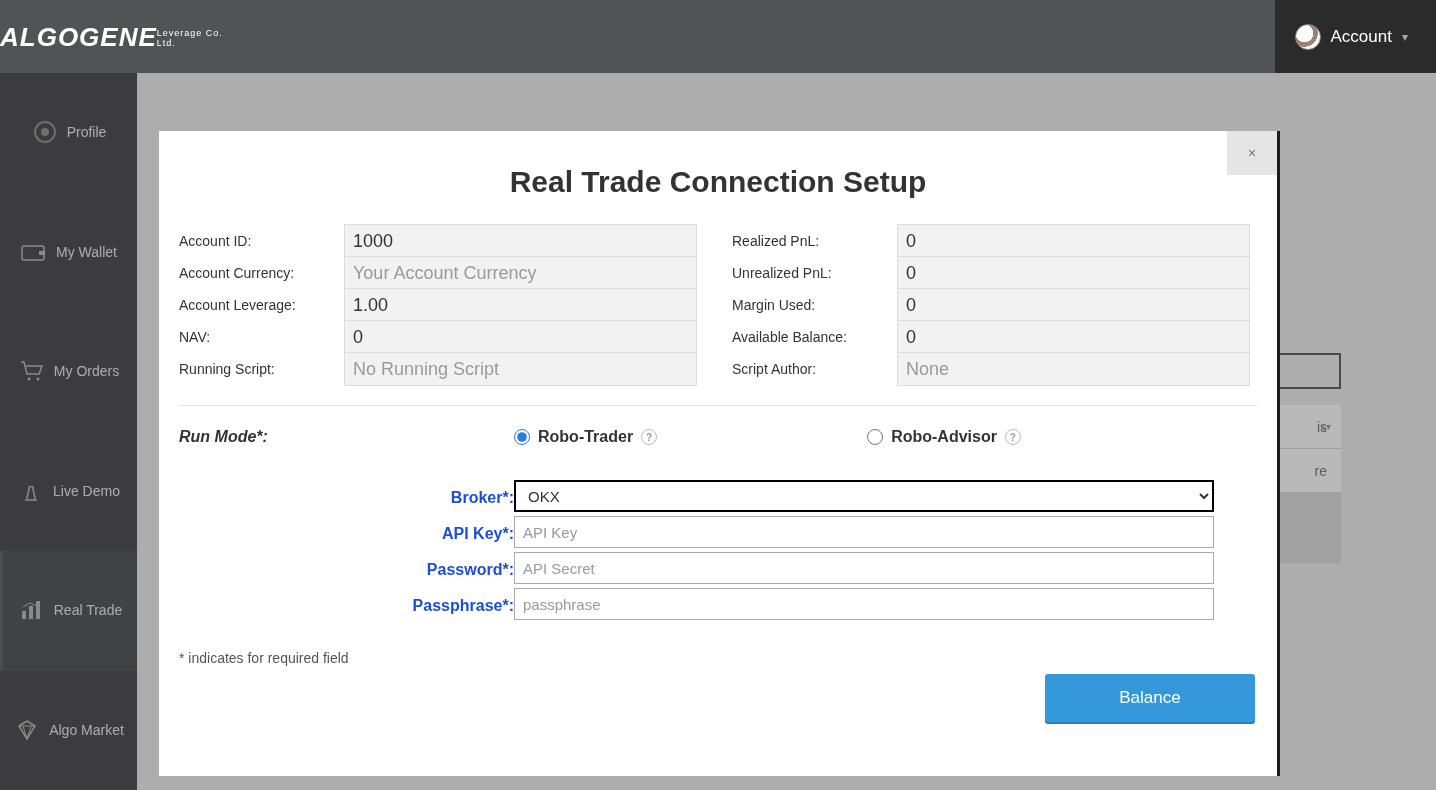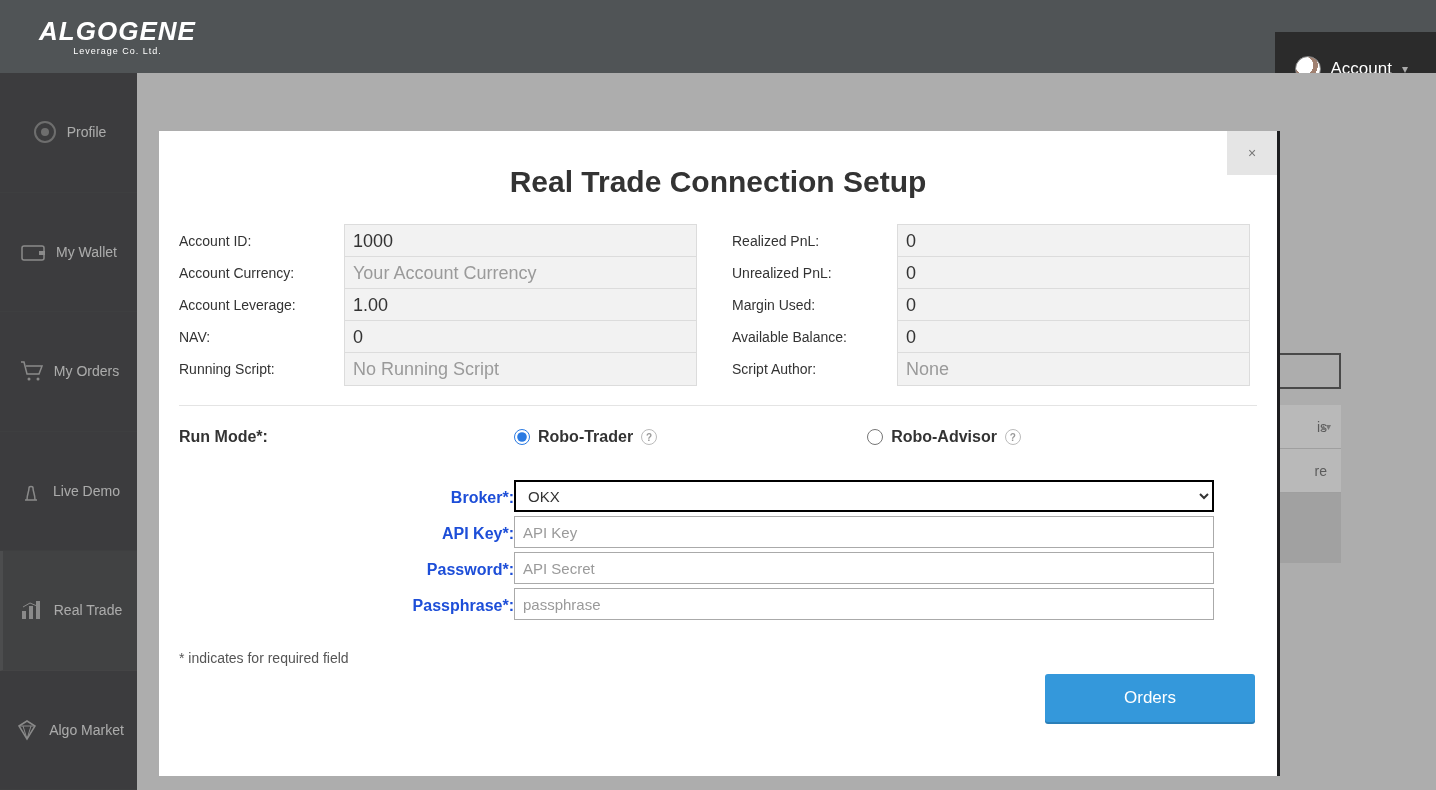--- a/index.html
+++ b/index.html
@@ -18,21 +18,20 @@
   display: flex;
   align-items: center;
   position: relative;
 }
 .logo-area {
   width: 235px;
   height: 53px;
   display: flex;
   align-items: center;
   justify-content: center;
-  flex-direction: column;
 }
 .logo-text {
   color: #fff;
   font-weight: 900;
   font-size: 26px;
   font-style: italic;
   letter-spacing: 1px;
   line-height: 1;
 }
 .logo-sub {
@@ -44,21 +43,20 @@
 .account-area {
   position: absolute;
   right: 0;
   top: 0;
   height: 73px;
   background: #2b2b2b;
   display: flex;
   align-items: center;
   padding: 0 28px 0 20px;
   gap: 10px;
-  margin-top: 32px;
 }
 .avatar {
   width: 26px;
   height: 26px;
   border-radius: 50%;
   background: radial-gradient(circle at 35% 35%, #fff 0%, #fff 40%, #a08070 41%, #a08070 60%, #fff 61%);
   border: 1px solid #888;
 }
 .account-label { color: #fff; font-size: 17px; }
 .chevron-down-top { color: #aaa; font-size: 12px; }
@@ -204,20 +202,21 @@
 .form-row {
   display:flex;
   align-items:center;
   margin-bottom: 16px;
 }
 .form-label {
   width: 335px;
   font-size: 16px;
   font-weight: 600;
   color: #333;
+  font-style: italic;
 }
 .radio-group {
   display:flex;
   gap: 210px;
 }
 .radio-item {
   display:flex; align-items:center; gap:8px;
   font-size:16px; font-weight:600; color:#333;
 }
 .radio-item input { width:16px; height:16px; accent-color:#2a7ae2; }
@@ -458,16 +457,16 @@
       </div>
       <div class="form-row2">
         <div class="form-label2">Passphrase*:</div>
         <input class="wide-input" placeholder="passphrase" style="">
       </div>
 
       <div class="note">* indicates for required field</div>
     </div>
 
     <button class="update-btn">
-      <span>Orders</span>
+      <span>Balance</span>
     </button>
   </div>
 </div>
 
 </body></html>

